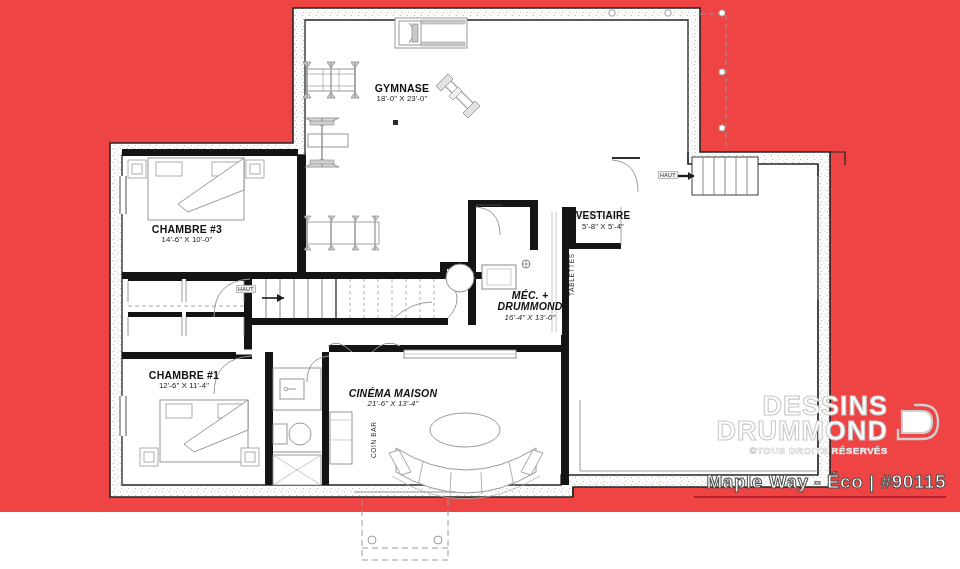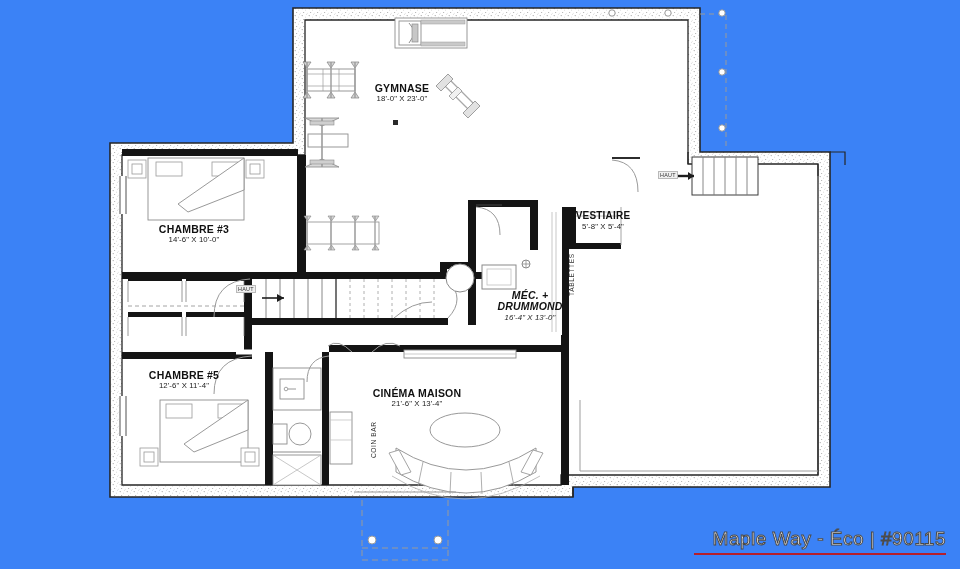--- a/index.html
+++ b/index.html
@@ -1,38 +1,38 @@
 <!DOCTYPE html>
 <html><head>
 <meta charset="utf-8">
 <style>
   html,body{margin:0;padding:0;background:#ffffff;}
   body{width:960px;height:569px;overflow:hidden;
        font-family:"Liberation Sans",sans-serif;color:#1a1a1a;}
-  #stage{position:relative;width:960px;height:569px;background:#3b82f6;}
+  #stage{position:relative;width:960px;height:512px;background:#ef4444;}
   svg#plan{position:absolute;left:0;top:0;width:960px;height:569px;}
   .lbl{position:absolute;text-align:center;line-height:1.08;pointer-events:none;}
   .rm-name{font-weight:bold;font-size:10.5px;letter-spacing:.2px;color:#111;white-space:nowrap;}
   .rm-dim{font-size:7.8px;letter-spacing:.1px;color:#222;white-space:nowrap;margin-top:1px;}
   .vlabel{position:absolute;font-size:6.6px;letter-spacing:.6px;color:#333;
           transform-origin:0 0;white-space:nowrap;}
   .stair-tag{position:absolute;font-size:5.4px;letter-spacing:.3px;color:#333;
              background:#efefef;border:.5px solid #b9b9b9;padding:0 1px;white-space:nowrap;}
   
   #brand{position:absolute;right:14px;bottom:14px;width:252px;text-align:right;}
   .brand-rows{position:relative;height:78px;}
   .bword{font-family:"Liberation Sans",sans-serif;font-weight:bold;
          color:#fff;-webkit-text-stroke:1.1px #c9c9c9;
          text-shadow:0 0 0 #fff;letter-spacing:1px;line-height:1;}
   #b1{position:absolute;right:58px;top:2px;font-size:27px;}
   #b2{position:absolute;right:58px;top:27px;font-size:27px;}
   #b3{position:absolute;right:58px;top:55px;font-size:9.5px;letter-spacing:.6px;
       -webkit-text-stroke:.55px #c9c9c9;}
   #blogo{position:absolute;right:0;top:8px;width:54px;height:46px;}
-  #plan-title{margin-top:2px;font-size:19px;font-weight:normal;color:#fff;
+  #plan-title{margin-top:2px;font-size:19px;font-weight:bold;color:#fff;
               -webkit-text-stroke:1px #4a4a4a;letter-spacing:.5px;white-space:nowrap;}
   #title-rule{height:2px;background:#b51f2a;margin-top:3px;}
 </style>
 </head>
 <body>
 
 <div id="stage">
 
   <svg id="plan" viewBox="0 0 960 569">
     <defs>
@@ -324,31 +324,31 @@
       <path d="M573 487 L573 497" stroke="#262626" stroke-width="1.3"></path>
       <path d="M818 164 L818 176" stroke="#262626" stroke-width="1.1"></path>
     </g>
   </svg>
 
   <div class="lbl" style="left:337px;top:83px;width:130px;">
     <div class="rm-name">GYMNASE</div>
     <div class="rm-dim">18'-0" X 23'-0"</div>
   </div>
 
-  <div class="lbl" style="left:124px;top:224px;width:140px;">
+  <div class="lbl" style="left:117px;top:224px;width:140px;">
     <div class="rm-name">CHAMBRE #3</div>
     <div class="rm-dim">14'-6" X 10'-0"</div>
   </div>
 
   <div class="lbl" style="left:114px;top:370px;width:140px;">
-    <div class="rm-name">CHAMBRE #5</div>
+    <div class="rm-name">CHAMBRE #1</div>
     <div class="rm-dim">12'-6" X 11'-4"</div>
   </div>
 
-  <div class="lbl" style="left:342px;top:388px;width:150px;">
+  <div class="lbl" style="left:318px;top:388px;width:150px;font-style:italic;">
     <div class="rm-name">CINÉMA MAISON</div>
     <div class="rm-dim">21'-6" X 13'-4"</div>
   </div>
 
   <div class="lbl" style="left:470px;top:290px;width:120px;font-style:italic;">
     <div class="rm-name">MÉC. +</div>
     <div class="rm-name">DRUMMOND</div>
     <div class="rm-dim">16'-4" X 13'-0"</div>
   </div>
 
@@ -359,17 +359,26 @@
 
   <div class="vlabel" style="left:568px;top:296px;transform:rotate(-90deg);">TABLETTES</div>
 
   <div class="vlabel" style="left:370px;top:458px;transform:rotate(-90deg);">COIN BAR</div>
 
   <div class="stair-tag" style="left:236px;top:285px;">HAUT</div>
 
   <div class="stair-tag" style="left:658px;top:171px;">HAUT</div>
 
   <div id="brand">
+    <div class="brand-rows">
+      <div class="bword" id="b1">DESSINS</div>
+      <div class="bword" id="b2">DRUMMOND</div>
+      <div class="bword" id="b3">©TOUS DROITS RÉSERVÉS</div>
+      <svg id="blogo" viewBox="0 0 54 46">
+        <path d="M6 30 L6 40 L30 40 Q46 40 46 23 Q46 6 30 6 L22 6" fill="none" stroke="#cfcfcf" stroke-width="2.4"></path>
+        <path d="M10 12 L10 34 L30 34 Q40 34 40 23 Q40 12 30 12 Z" fill="#ffffff" stroke="#cfcfcf" stroke-width="2.2"></path>
+      </svg>
+    </div>
     <div id="plan-title">Maple Way - Éco | #90115</div>
     <div id="title-rule" style="background: rgb(181, 31, 42);"></div>
   </div>
 
 </div>
 
 </body></html>

